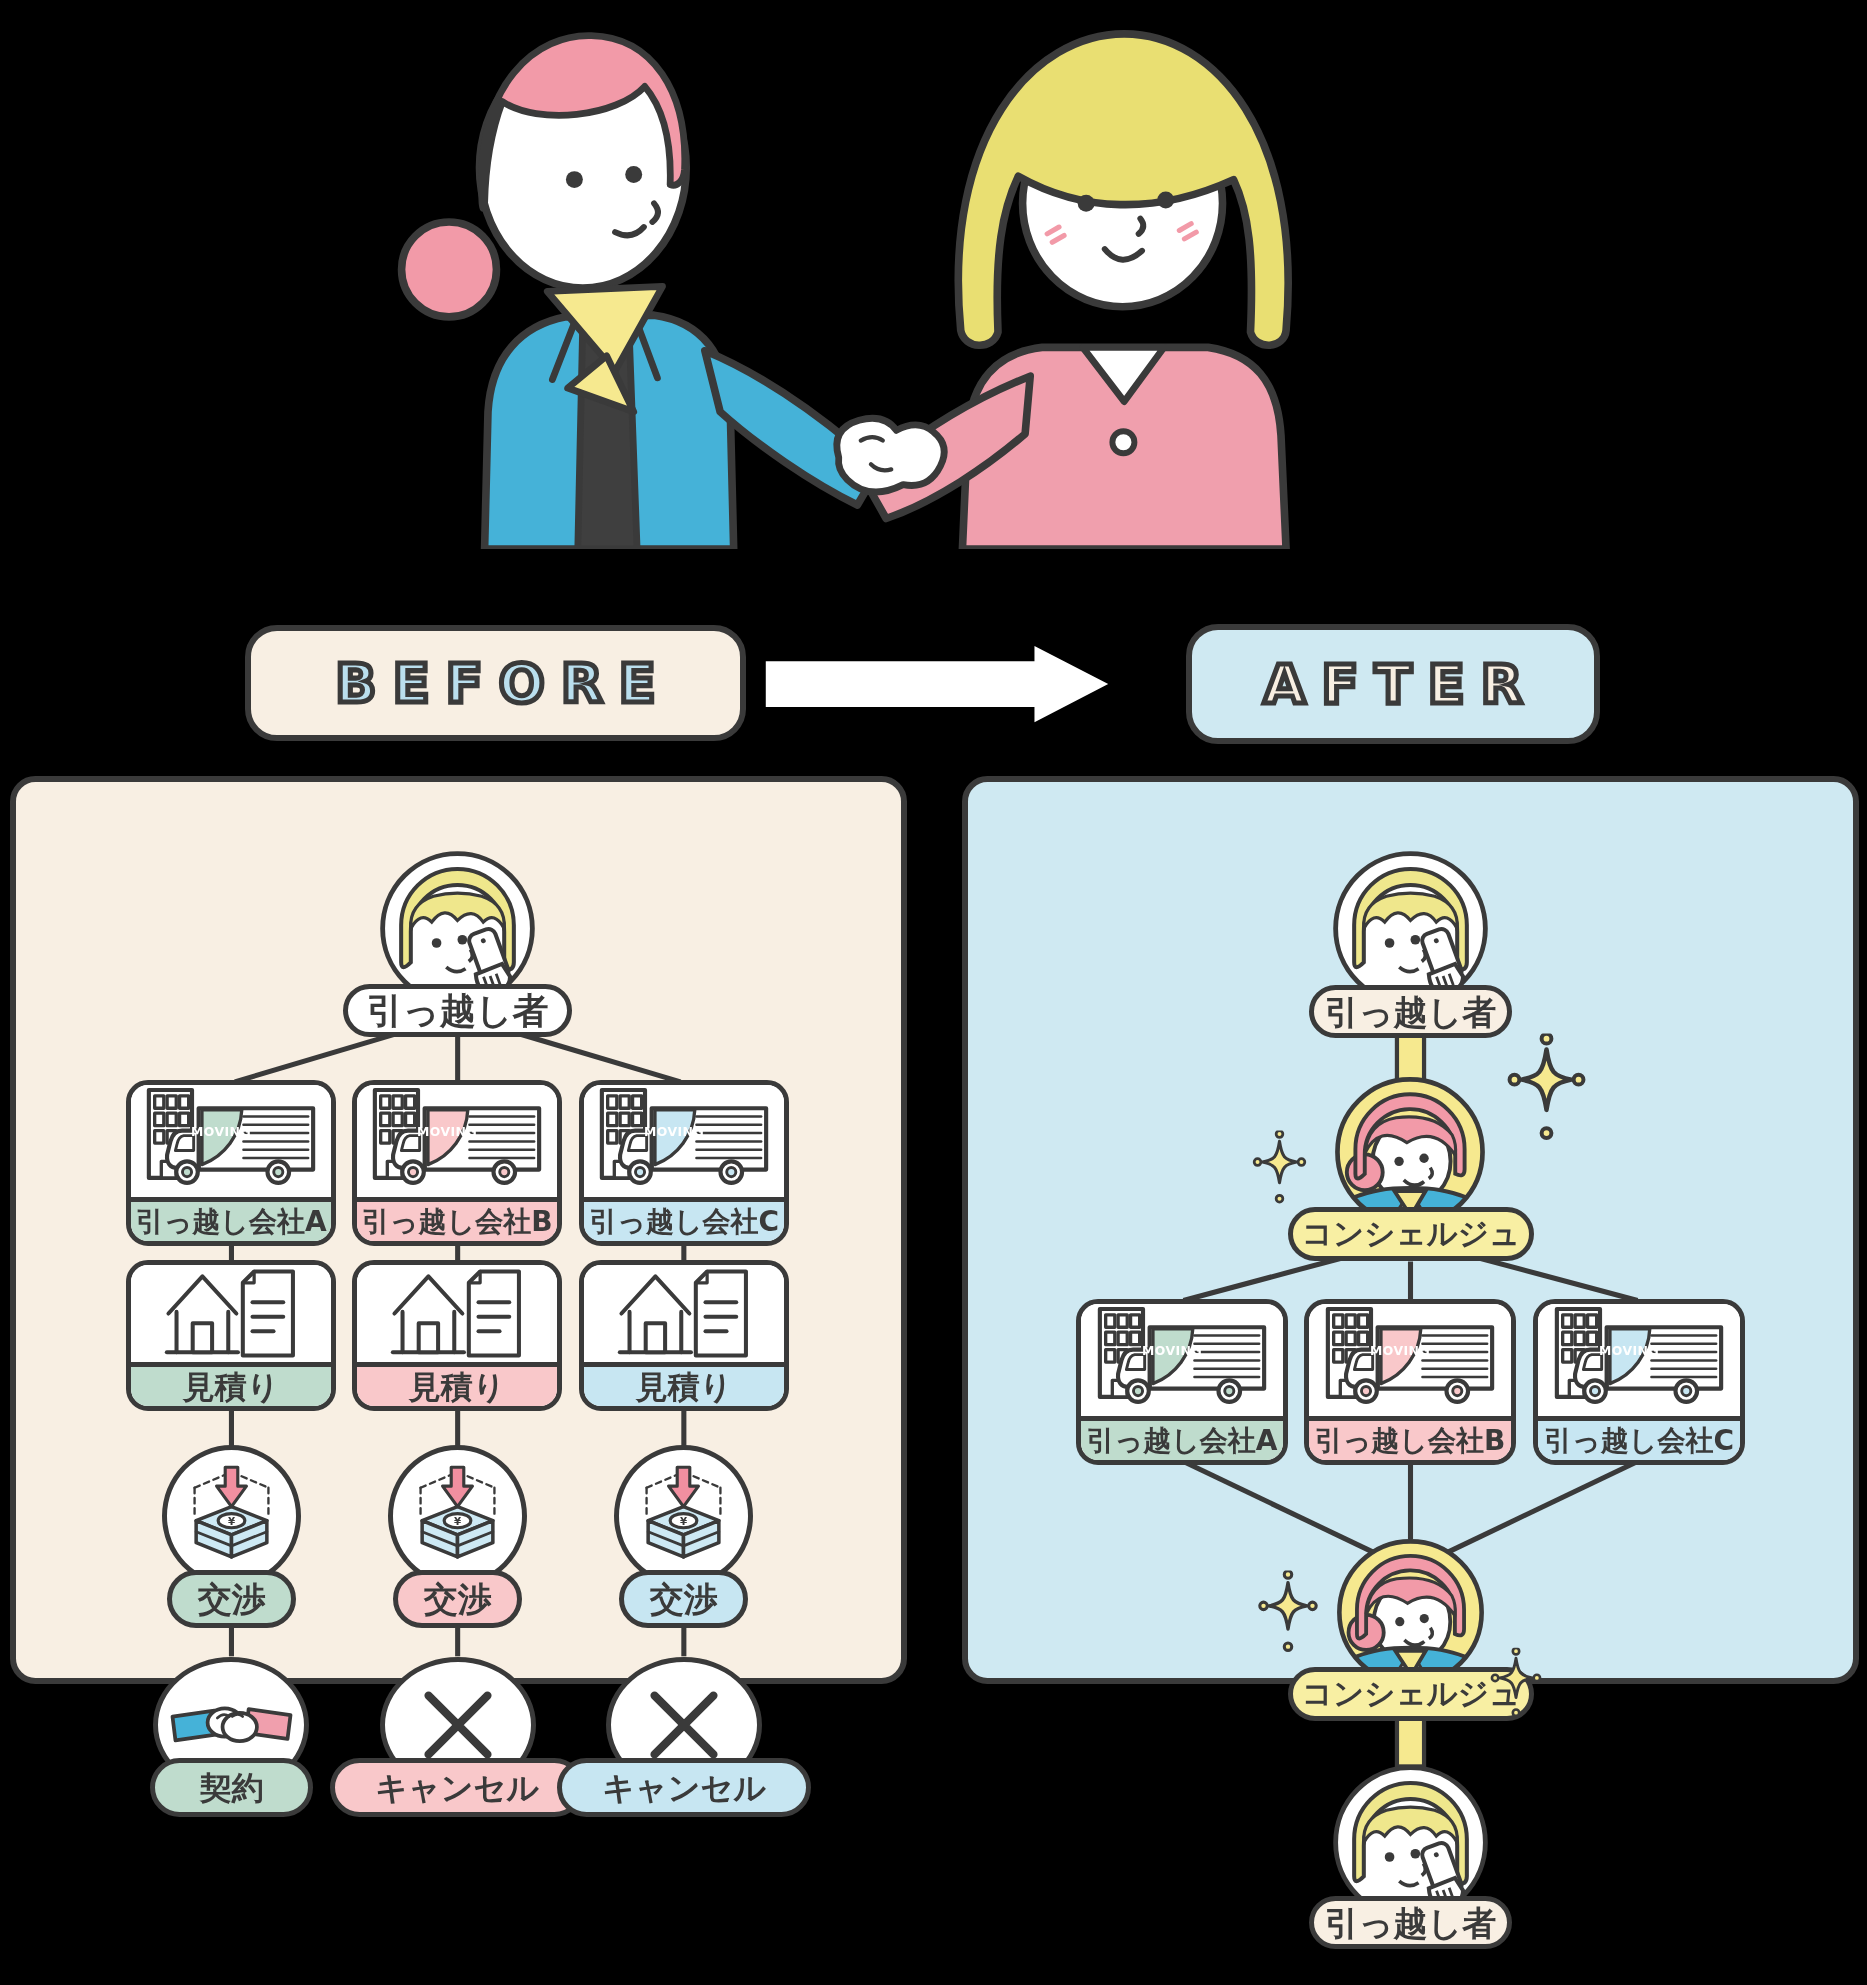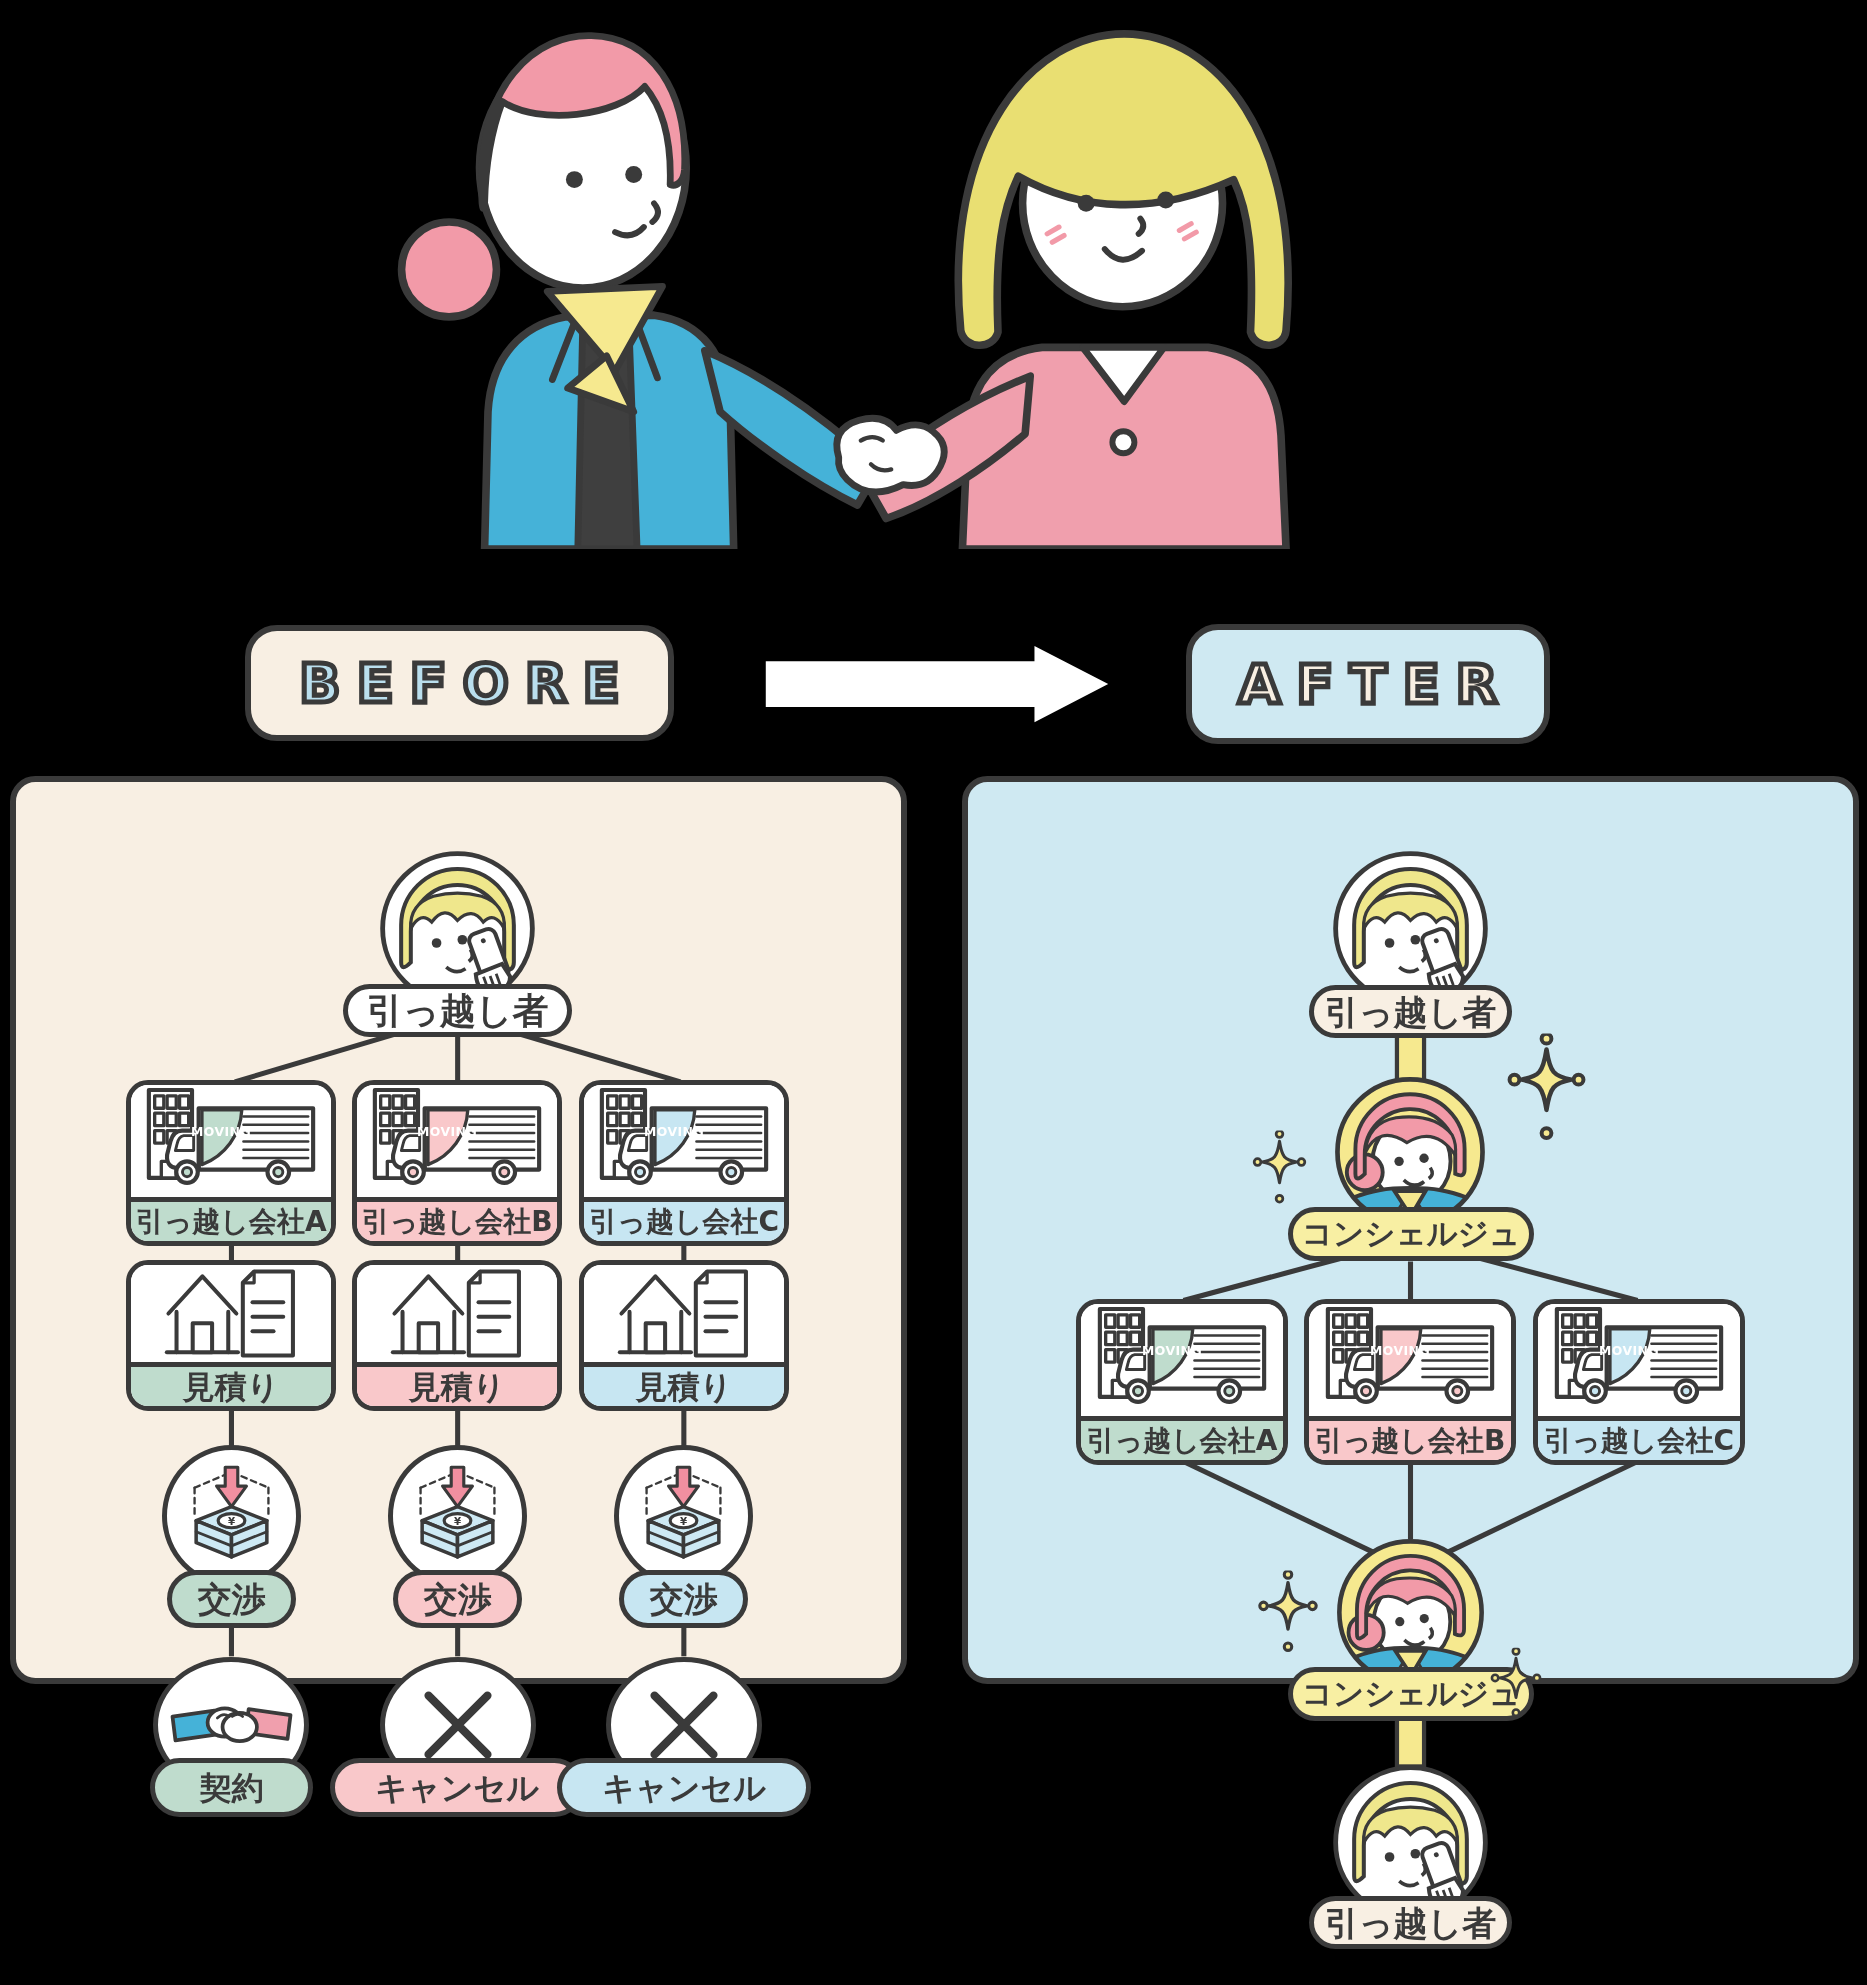--- a/index.html
+++ b/index.html
@@ -21,22 +21,22 @@
   .hero{position:absolute;left:364px;top:0;width:941px;height:549px}
   .hero *,.icon *,.spark *{stroke-linejoin:round;stroke-linecap:round}
 
   
   .hdr-pill{
     position:absolute;display:flex;align-items:center;justify-content:center;
     border:6px solid var(--ink);border-radius:32px;
     font-weight:800;font-size:54px;letter-spacing:.3em;padding-left:.3em;
     -webkit-text-stroke:5.1px var(--ink);
   }
-  .hdr-before{left:245px;top:625px;width:429px;height:116px;background:var(--cream);color:var(--beforetext)}
-  .hdr-after{left:1186px;top:624px;width:364px;height:120px;background:var(--panelblue);color:var(--aftertext)}
+  .hdr-before{left:245px;top:625px;width:501px;height:116px;background:var(--cream);color:var(--beforetext)}
+  .hdr-after{left:1186px;top:624px;width:414px;height:120px;background:var(--panelblue);color:var(--aftertext)}
   .arrow-svg{position:absolute;left:759px;top:644px;width:356px;height:81px}
 
   
   .panel{position:absolute;top:776px;width:897px;height:908px;border:6px solid var(--ink);border-radius:25.4px}
   .panel-before{left:10.2px;background:var(--cream)}
   .panel-after{left:962px;background:var(--panelblue)}
   .lines{position:absolute;left:0;top:0;width:885px;height:1192px}
   .avatar{position:absolute}
   .pill{
     position:absolute;display:flex;align-items:center;justify-content:center;

